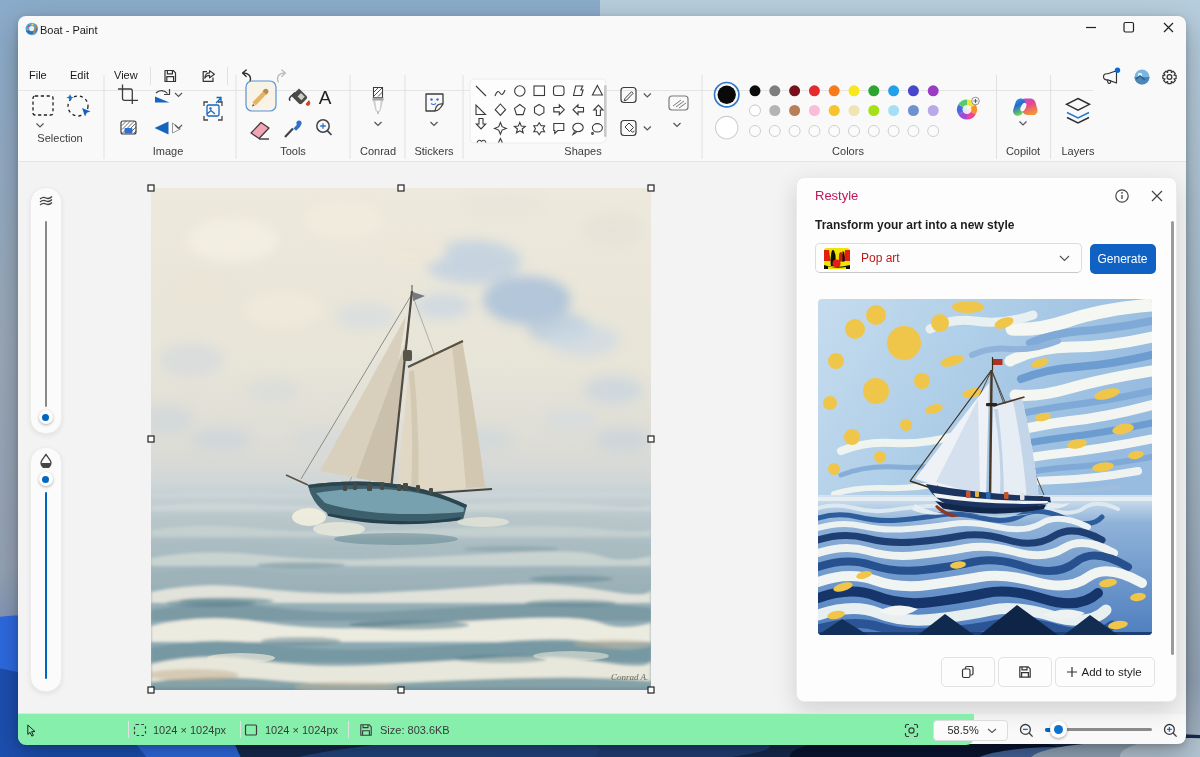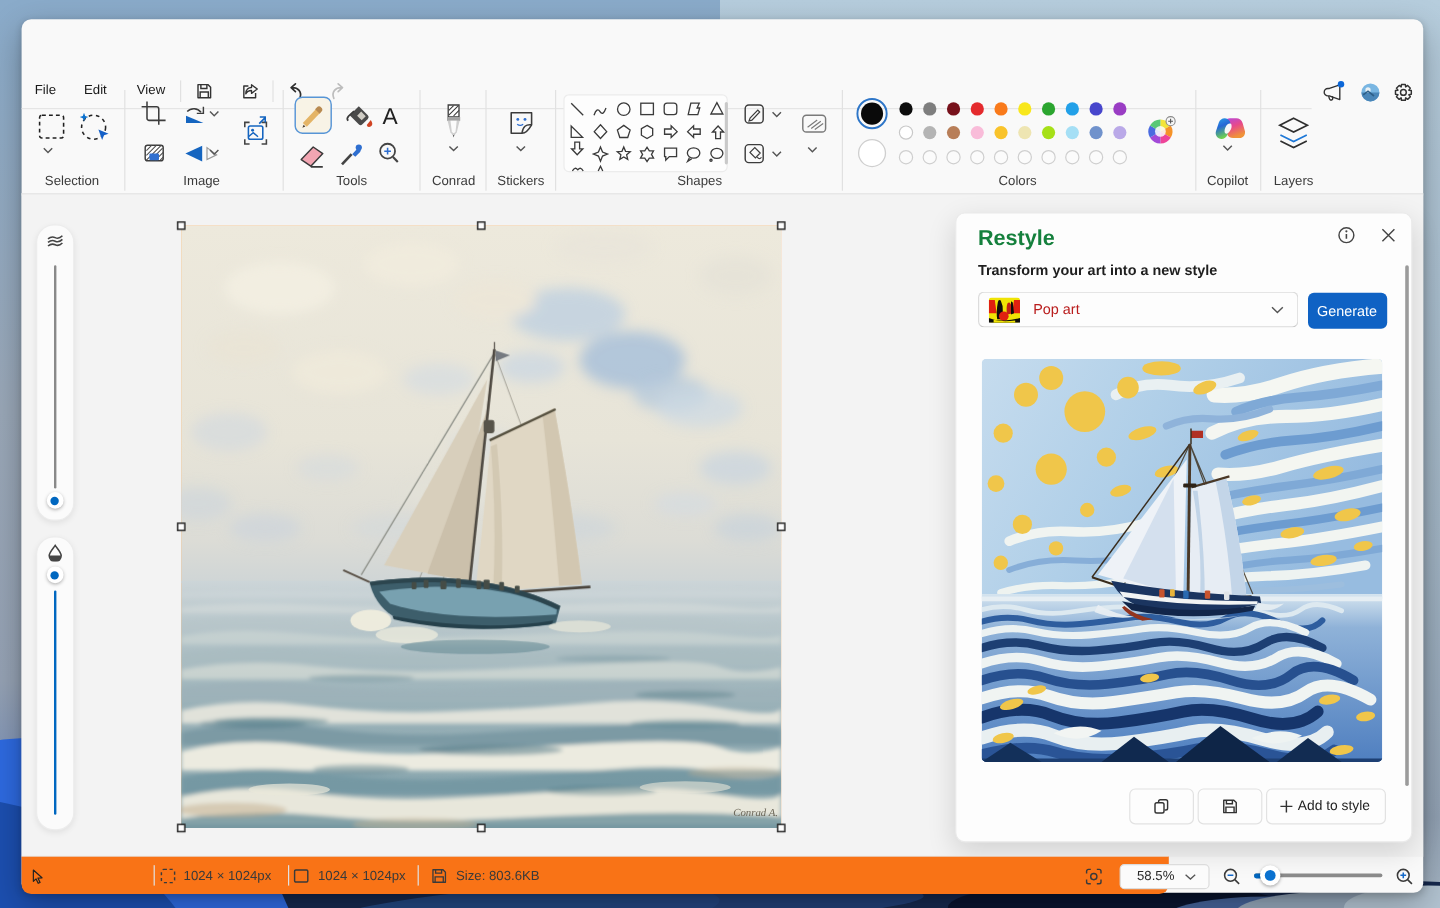--- a/index.html
+++ b/index.html
@@ -42,20 +42,38 @@
  <ellipse cx="630" cy="754" rx="140" ry="12" fill="#24447e" opacity=".8" transform="rotate(-3 630 754)"></ellipse>
  <ellipse cx="930" cy="756" rx="140" ry="22" fill="#0a1530"></ellipse>
  <ellipse cx="1060" cy="765" rx="90" ry="18" fill="#4a6aa4" opacity=".9"></ellipse>
       <ellipse cx="1130" cy="760" rx="100" ry="18" fill="#93a5b8"></ellipse>
  <ellipse cx="1190" cy="756" rx="70" ry="18" fill="#b3c4d2"></ellipse>
 </g>
 </svg>
 
 <div id="win">
 
+<div class="abs" style="left:0;top:0;width:1168px;height:28px">
+ <svg class="abs" style="left:7px;top:6px" width="14" height="14" viewBox="0 0 14 14">
+  <circle cx="6.8" cy="7" r="6.2" fill="#4aa3e0"></circle>
+  <path d="M1,9.5 a6.2,6.2 0 0 0 11.2,-3.8 L7.6,7.6 a2.8,2.8 0 0 1 -5.2,-1 Z" fill="#2d6fb8"></path>
+  <circle cx="6.8" cy="6.6" r="2.6" fill="#e8f2fa"></circle>
+  <circle cx="3.8" cy="4" r="1.1" fill="#e84a3f"></circle>
+        <circle cx="7.4" cy="2.6" r="1.1" fill="#f7d04a"></circle>
+  <circle cx="10.6" cy="4.4" r="1" fill="#58c06a"></circle>
+        <circle cx="2.6" cy="7.4" r="1" fill="#f09338"></circle>
+  <rect x="9" y="2.6" width="2" height="10" rx="1" fill="#b5854f" transform="rotate(18 10 7.6)"></rect>
+ </svg>
+ <div class="abs" style="left:22px;top:7.5px;font-size:11px;color:#1a1a1a">Boat - Paint</div>
+ <svg class="abs" style="left:1060px;top:0" width="108" height="28" viewBox="0 0 108 28">
+  <line x1="8" y1="11.5" x2="18" y2="11.5" stroke="#222" stroke-width="1.2"></line>
+  <rect x="46" y="6.5" width="9.5" height="9.5" rx="1.5" fill="none" stroke="#222" stroke-width="1.2"></rect>
+  <path d="M86,7 L95,16 M95,7 L86,16" stroke="#222" stroke-width="1.2"></path>
+ </svg>
+</div>
 
 <div class="abs" style="left:0;top:46px;width:1075px;height:28px;border-bottom:1px solid #e5e5e5">
  <div class="abs" style="left:11px;top:7px;font-size:11px;color:#191919">File</div>
  <div class="abs" style="left:52px;top:7px;font-size:11px;color:#191919">Edit</div>
  <div class="abs" style="left:96px;top:7px;font-size:11px;color:#191919">View</div>
  <div class="vsep" style="left:132px;top:5px;height:18px"></div>
  <svg class="abs" style="left:145px;top:7px" width="14" height="14" viewBox="0 0 14 14">
   <path d="M2,1.5 h8.2 L12.5,3.8 V12.5 H2 Z" fill="none" stroke="#333" stroke-width="1.2" stroke-linejoin="round"></path>
   <path d="M4.4,1.8 v3 h5 v-3" fill="none" stroke="#333" stroke-width="1.2"></path>
   <path d="M3.8,12.2 v-4.6 h6.8 v4.6" fill="none" stroke="#333" stroke-width="1.2"></path>
@@ -269,21 +287,21 @@
  <path d="M1001.5,49.5 l3.5,3.5 l3.5,-3.5" fill="none" stroke="#555" stroke-width="1.2"></path>
 </g>
 <line x1="1032.6" y1="3" x2="1032.6" y2="87" stroke="#e1e1e1"></line>
 <g id="glayers" fill="none" stroke-width="1.4">
  <path d="M1060,26.5 l11.5,5.8 l-11.5,5.8 l-11.5,-5.8 Z" stroke="#303030"></path>
  <path d="M1049,40.5 l11,5.5 l11,-5.5" stroke="#1e78d7"></path>
  <path d="M1049,45.5 l11,5.5 l11,-5.5" stroke="#303030"></path>
 </g>
 </g>
       </svg>
-<div class="lbl" style="left:42px;top:73px">Selection</div>
+<div class="lbl" style="left:42px;top:60px">Selection</div>
 <div class="lbl" style="left:150px;top:73px">Image</div>
 <div class="lbl" style="left:275px;top:73px">Tools</div>
 <div class="lbl" style="left:360px;top:73px">Conrad</div>
 <div class="lbl" style="left:416px;top:73px">Stickers</div>
 <div class="lbl" style="left:565px;top:73px">Shapes</div>
 <div class="lbl" style="left:830px;top:73px">Colors</div>
 <div class="lbl" style="left:1005px;top:73px">Copilot</div>
 <div class="lbl" style="left:1060px;top:73px">Layers</div>
 </div>
 
@@ -433,21 +451,21 @@
  <svg class="abs" style="left:8px;top:5px" width="14" height="15" viewBox="0 0 14 15">
   <path d="M7,1.5 C9.5,5 12,7.5 12,10 a5,5 0 0 1 -10,0 C2,7.5 4.5,5 7,1.5 Z" fill="none" stroke="#444" stroke-width="1.3"></path>
   <path d="M2.2,10 h9.6 a4.8,4.8 0 0 1 -9.6,0 Z" fill="#444"></path>
  </svg>
  <div class="abs" style="left:8px;top:24px;width:14px;height:14px;border-radius:50%;background:#fff;box-shadow:0 1px 3px rgba(0,0,0,.3)"></div>
  <div class="abs" style="left:11.5px;top:27.5px;width:7px;height:7px;border-radius:50%;background:#0067c0"></div>
  <div class="abs" style="left:14px;top:44px;width:2.5px;height:187px;background:#0067c0;border-radius:2px"></div>
 </div>
 
 <div id="panel" class="abs" style="left:778px;top:15px;width:379px;height:523px;background:#fdfdfd;border:1px solid #eaeaea;border-radius:8px;box-shadow:0 8px 24px rgba(0,0,0,.14)">
- <div class="abs" style="left:18px;top:10px;font-size:18px;font-weight:700;color:#15803d">Restyle</div>
+ <div class="abs" style="left:18px;top:10px;font-size:13px;font-weight:400;color:#be185d">Restyle</div>
  <svg class="abs" style="left:317px;top:10px" width="16" height="16" viewBox="0 0 16 16">
   <circle cx="8" cy="8" r="6.2" fill="none" stroke="#454545" stroke-width="1.2"></circle>
   <path d="M8,7 v4" stroke="#454545" stroke-width="1.3"></path>
           <circle cx="8" cy="4.8" r=".9" fill="#454545"></circle>
  </svg>
  <svg class="abs" style="left:353px;top:11px" width="14" height="14" viewBox="0 0 14 14">
   <path d="M2,2 L12,12 M12,2 L2,12" stroke="#454545" stroke-width="1.2"></path>
  </svg>
  <div class="abs" style="left:18px;top:40px;font-size:12px;font-weight:600;color:#1f1f1f">Transform your art into a new style</div>
  <div class="abs" style="left:18px;top:65px;width:265px;height:28px;background:#fdfdfd;border:1px solid #dcdcdc;border-bottom-color:#c8c8c8;border-radius:5px">
@@ -610,21 +628,21 @@
  </div>
  <div class="abs" style="left:257.5px;top:479px;width:98px;height:28px;background:#fdfdfd;border:1px solid #e2e2e2;border-radius:5px">
   <svg class="abs" style="left:10px;top:8px" width="12" height="12" viewBox="0 0 12 12">
             <path d="M6,1 V11 M1,6 H11" stroke="#333" stroke-width="1.2"></path>
           </svg>
   <div class="abs" style="left:26px;top:7.5px;font-size:11.5px;color:#1f1f1f;white-space:nowrap">Add to style</div>
  </div>
 </div>
 </div>
 
-<div id="sb" class="abs" style="left:0;top:697px;width:956px;height:31px;background:#f97316;border-top:1px solid #e3e3e3;border-radius:0 0 8px 8px">
+<div id="sb" class="abs" style="left:0;top:697px;width:956px;height:31px;background:#86efac;border-top:1px solid #e3e3e3;border-radius:0 0 8px 8px">
  <svg class="abs" style="left:8px;top:10px" width="11" height="13" viewBox="0 0 11 13">
   <path d="M1.8,1 L9,7.5 L5.6,7.7 L7.4,11.4 L5.8,12.1 L4.1,8.4 L1.8,10.4 Z" fill="none" stroke="#222" stroke-width="1" stroke-linejoin="round"></path>
  </svg>
  <div class="vsep" style="left:109.5px;top:7px;height:17px"></div>
  <svg class="abs" style="left:115px;top:9px" width="14" height="14" viewBox="0 0 14 14">
   <rect x="1.5" y="1.5" width="11" height="11" rx="2" fill="none" stroke="#3a3a3a" stroke-width="1.2" stroke-dasharray="2.6 2.2"></rect>
  </svg>
  <div class="abs" style="left:135px;top:9.5px;font-size:11px;color:#3a3a3a">1024 × 1024px</div>
  <div class="vsep" style="left:222px;top:7px;height:17px"></div>
  <svg class="abs" style="left:226px;top:9px" width="14" height="14" viewBox="0 0 14 14">

